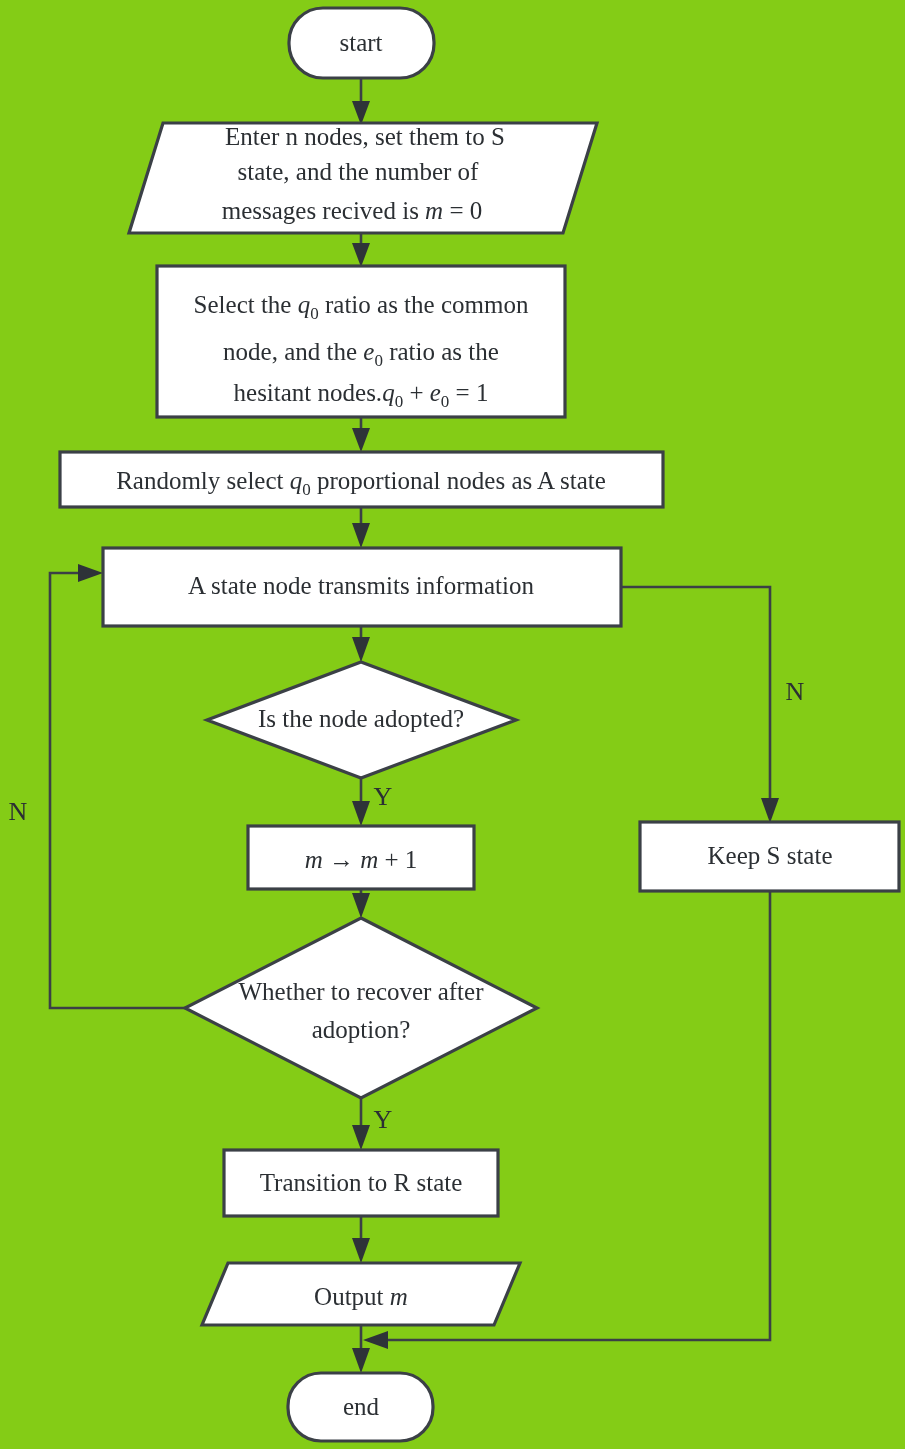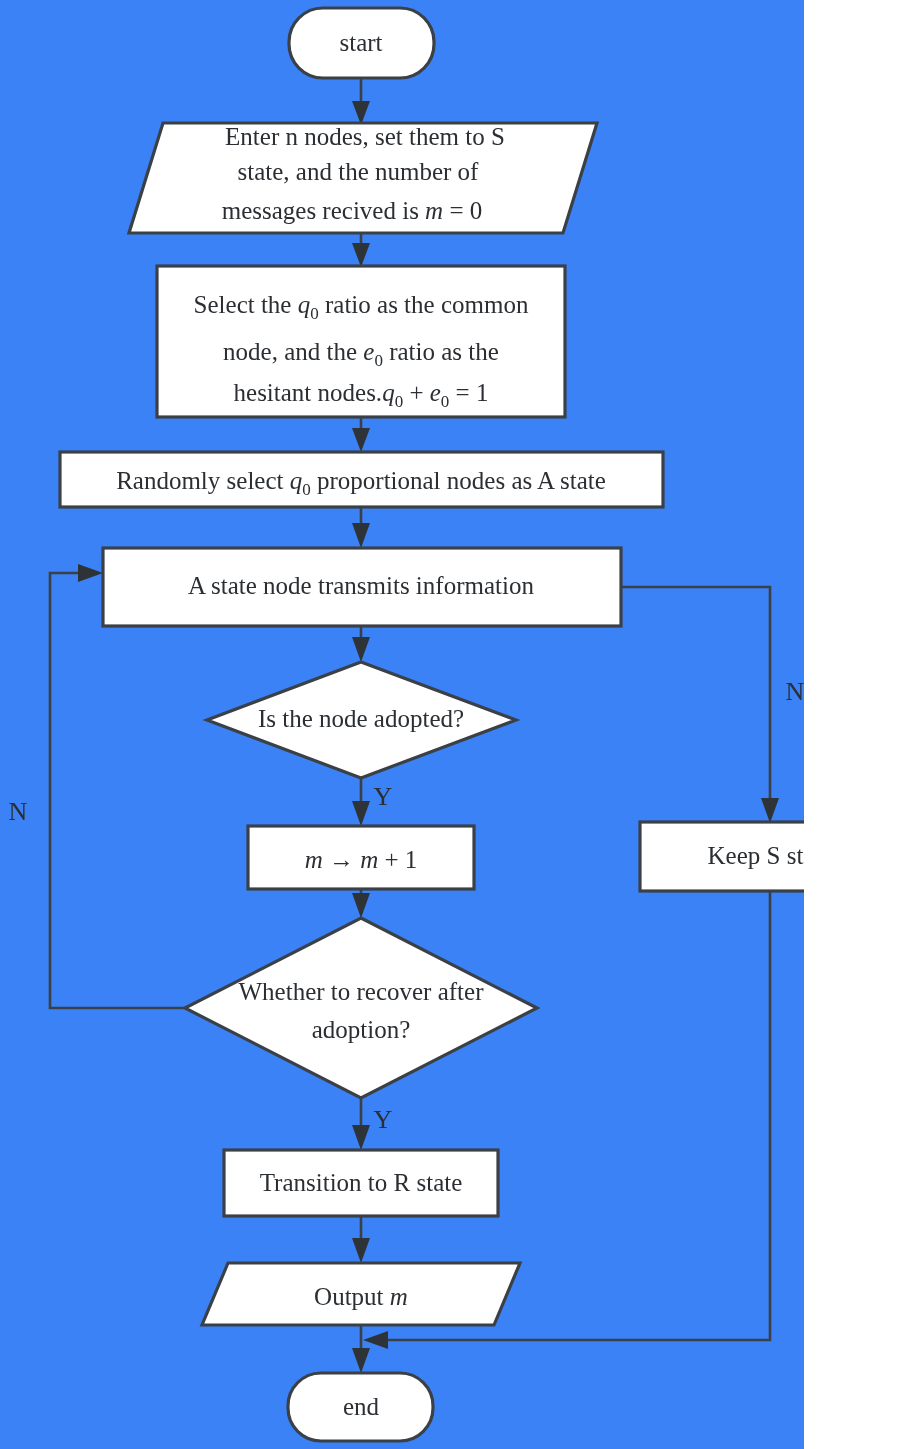--- a/index.html
+++ b/index.html
@@ -2,23 +2,23 @@
 <html><head>
 <meta charset="utf-8">
 <style>
   html, body {
     margin: 0;
     padding: 0;
     background: #ffffff;
   }
   #page {
     position: relative;
-    width: 804px;
+    width: 905px;
     height: 1449px;
-    background: #3b82f6;
+    background: #84cc16;
     overflow: hidden;
     font-family: "Liberation Serif", "DejaVu Serif", serif;
   }
   svg#flow {
     position: absolute;
     left: 0;
     top: 0;
     width: 905px;
     height: 1449px;
   }

